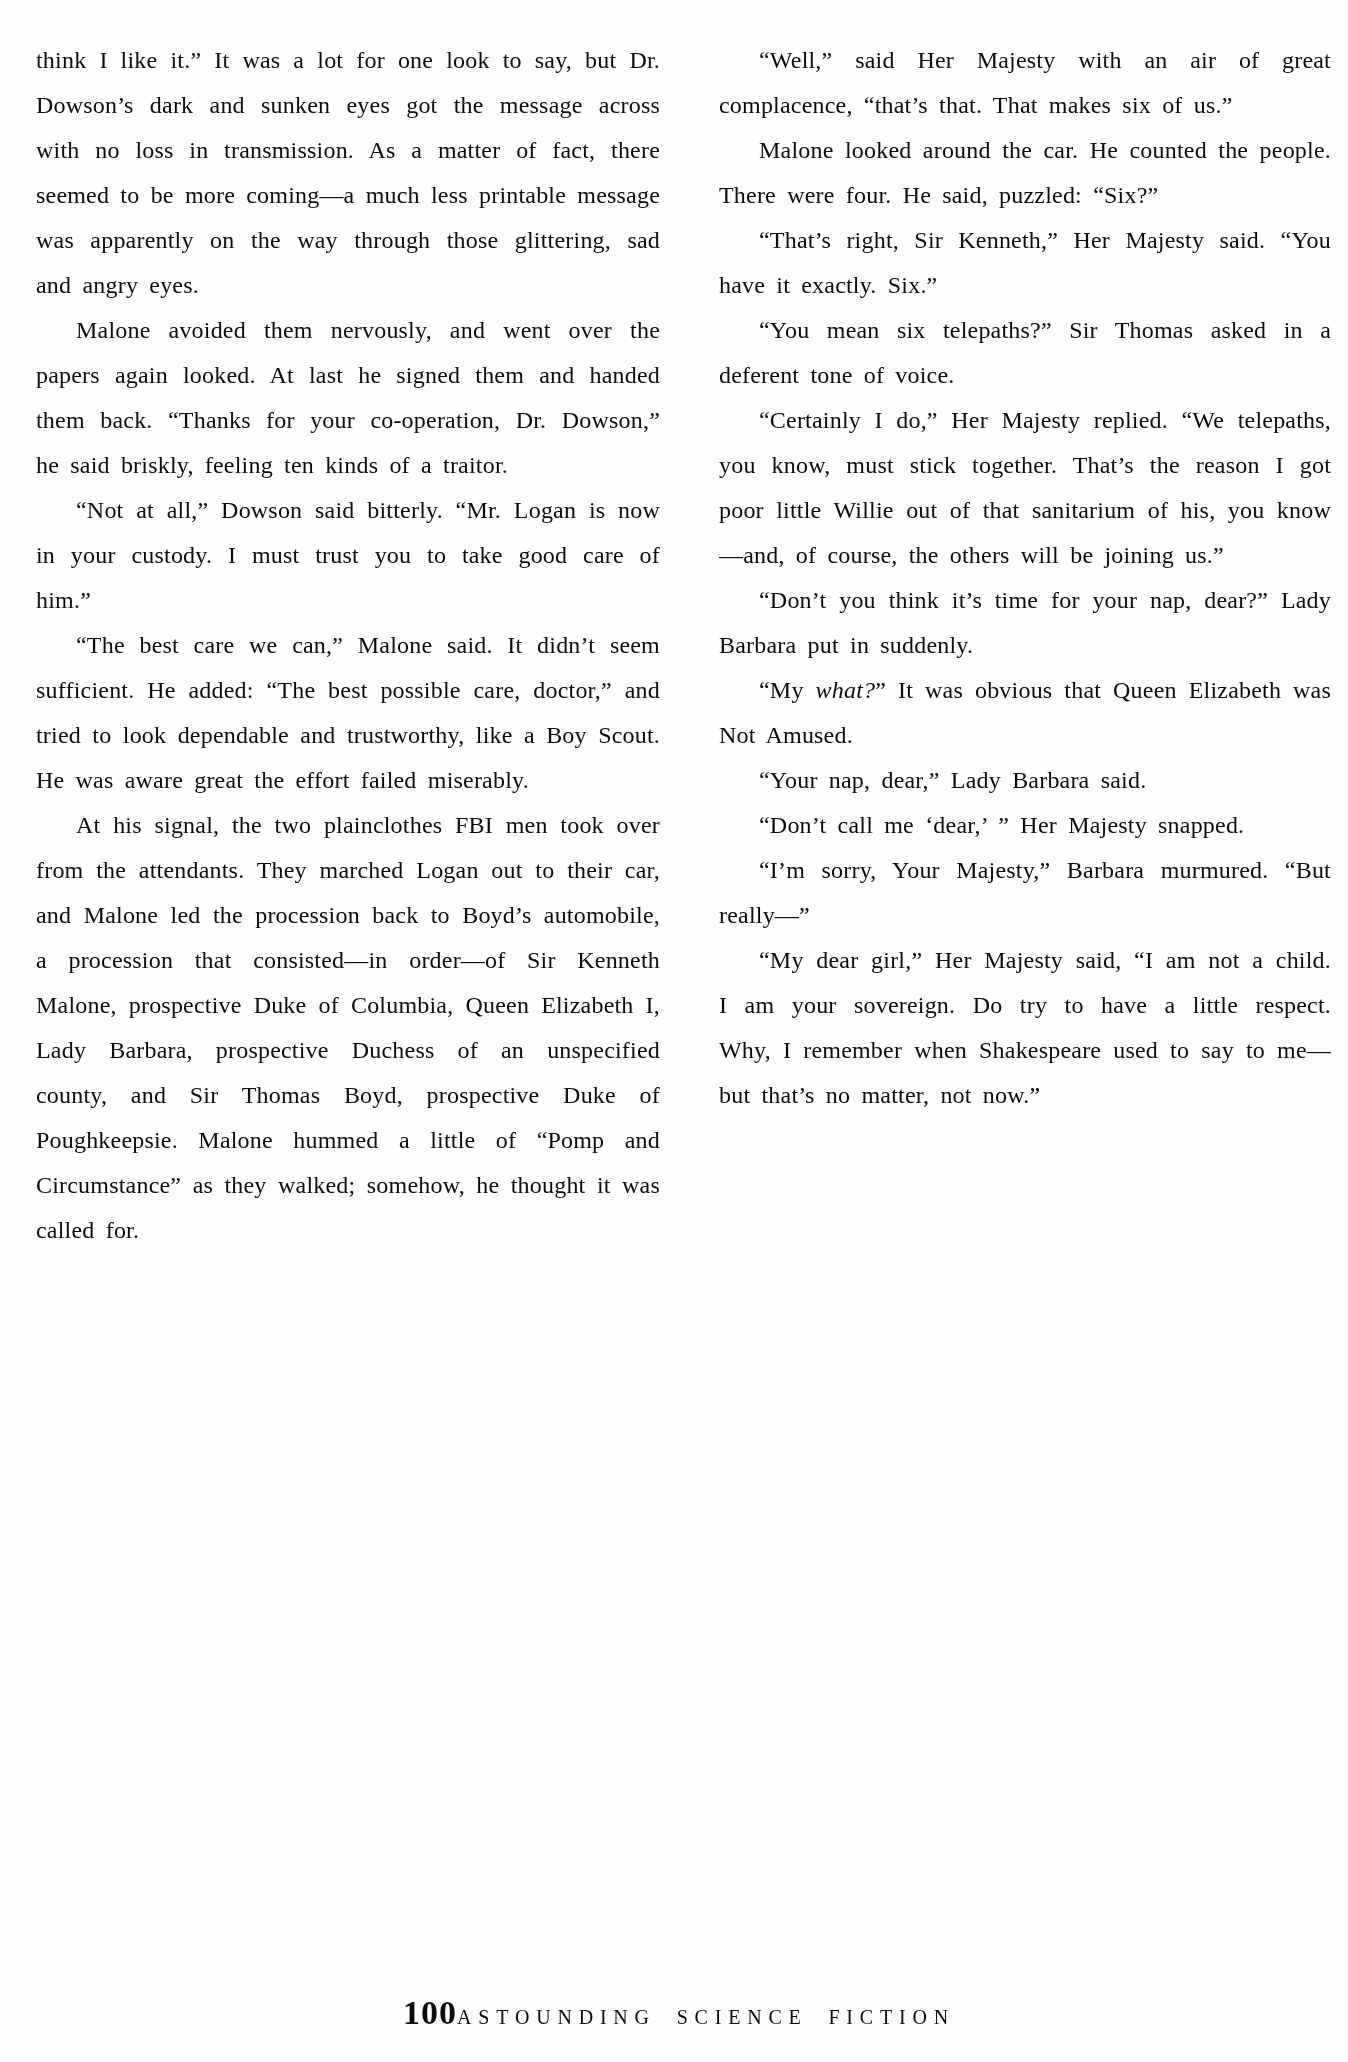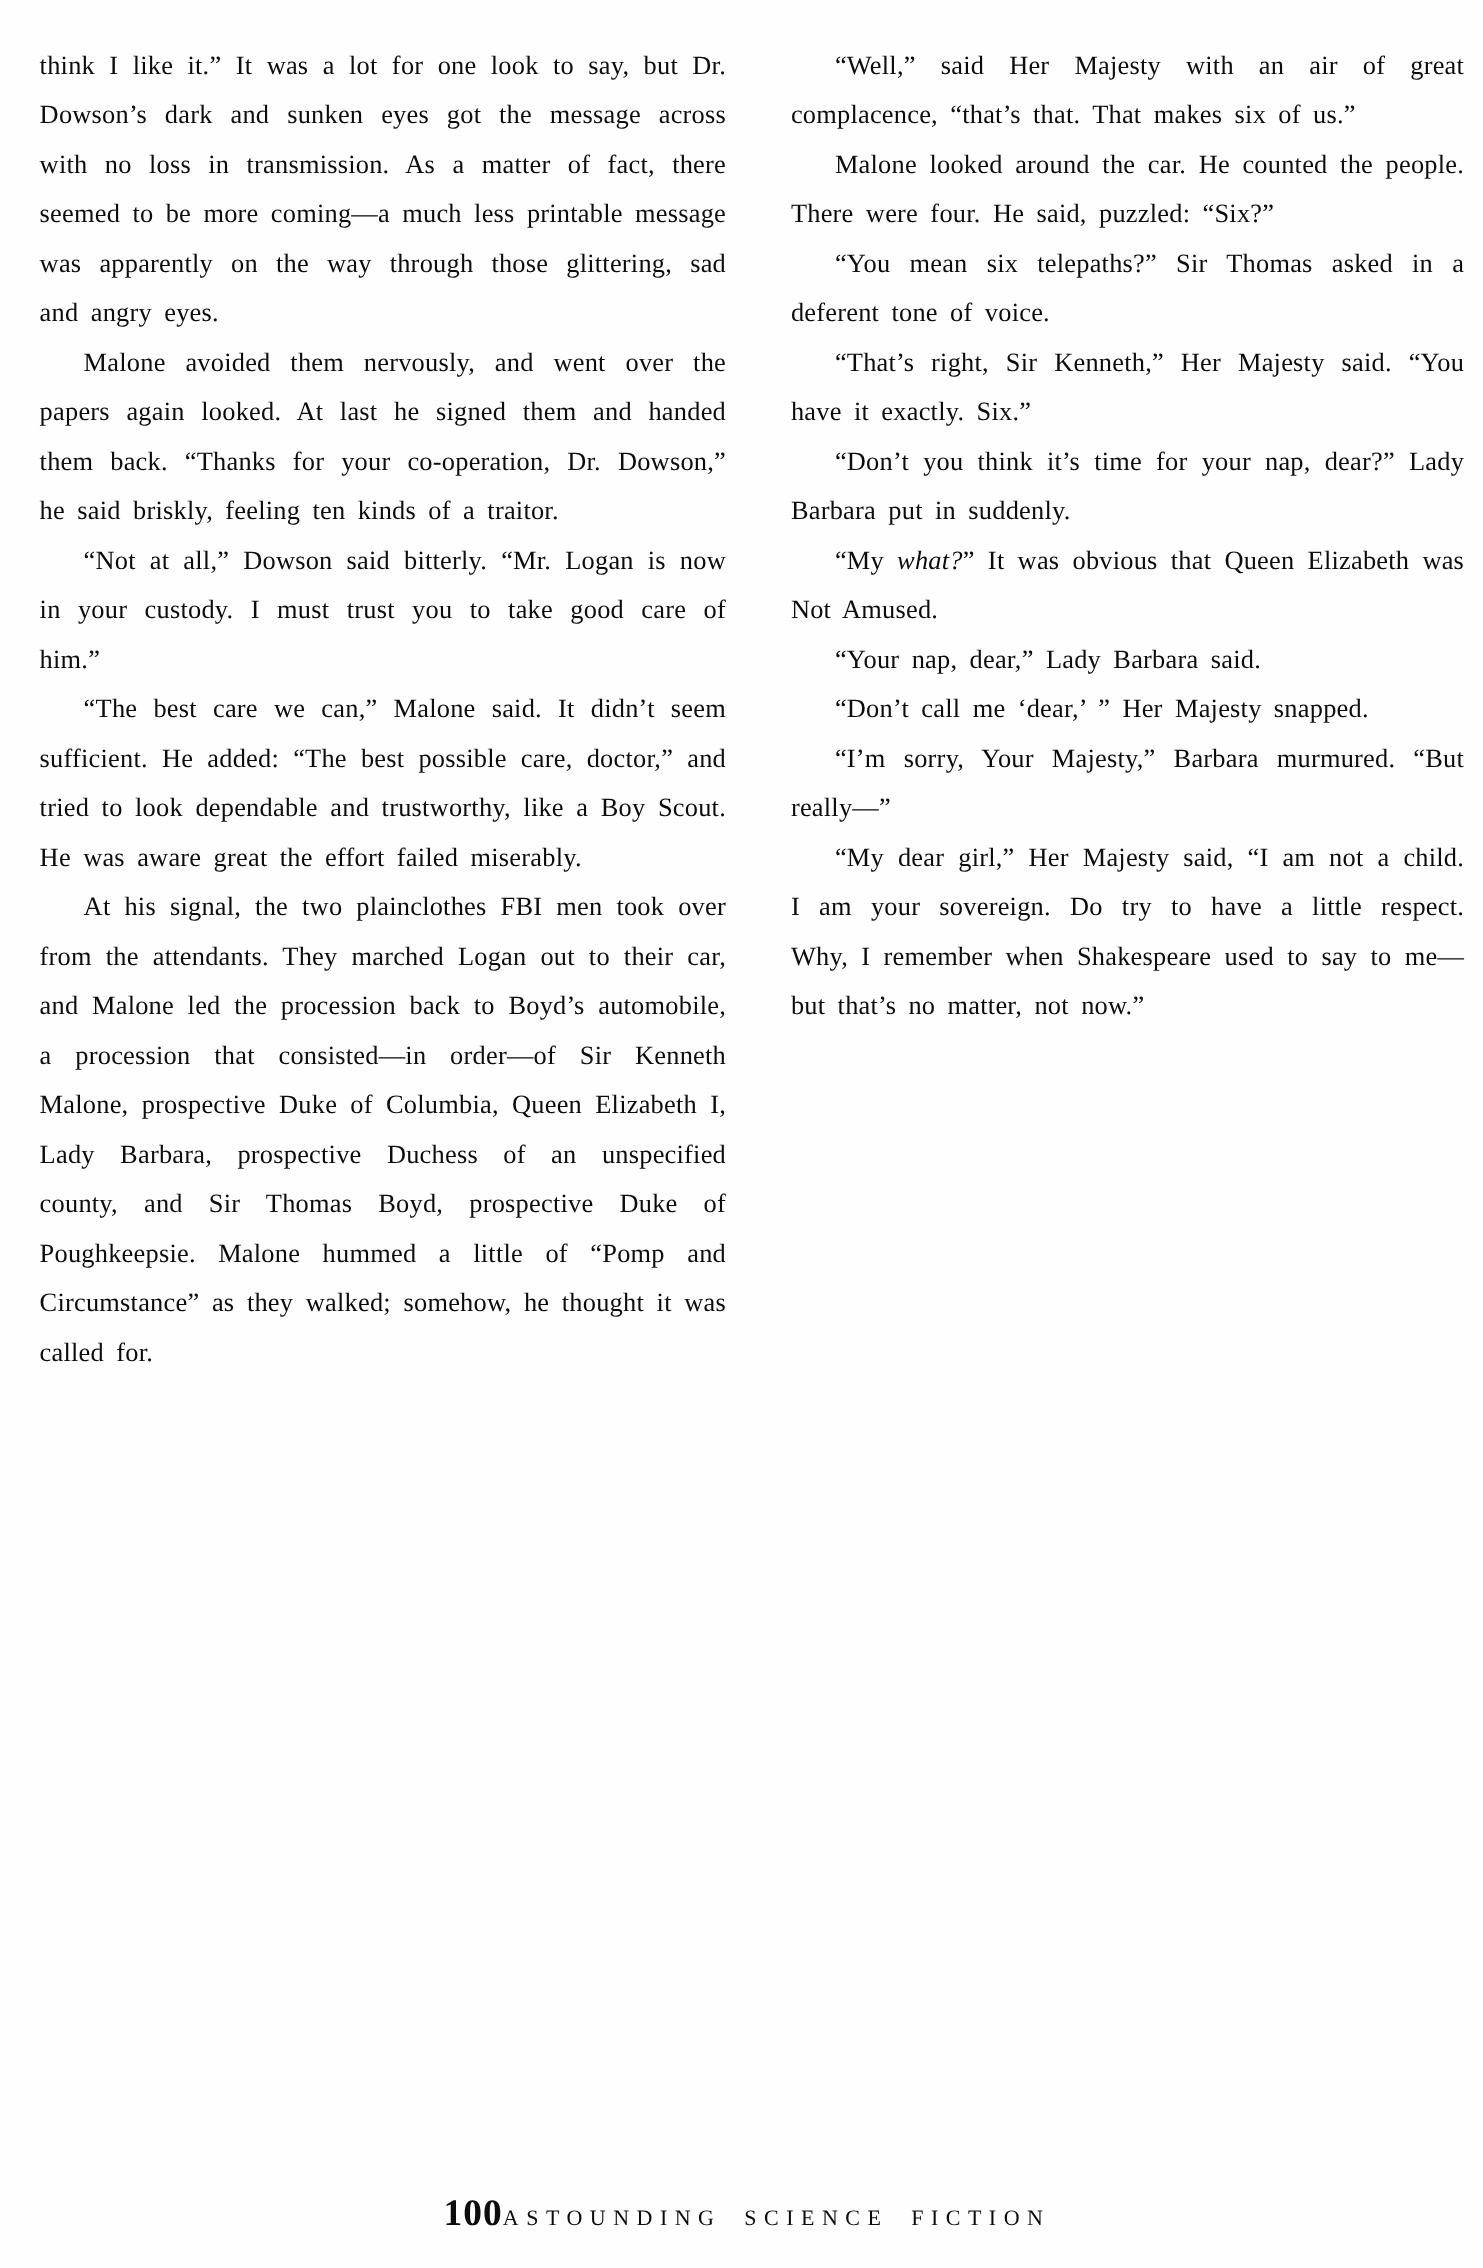--- a/index.html
+++ b/index.html
@@ -75,22 +75,23 @@
       <p class="no-indent"><span>think I like it.” It was a lot for one look to say, but Dr. Dowson’s dark and sunken eyes got the message across with no loss in transmission. As a matter of fact, there seemed to be more coming—a much less printable message was apparently on the way through those glittering, sad and angry eyes.</span></p>
       <p><span>Malone avoided them nervously, and went over the papers again looked. At last he signed them and handed them back. “Thanks for your co-operation, Dr. Dowson,” he said briskly, feeling ten kinds of a traitor.</span></p>
       <p><span>“Not at all,” Dowson said bitterly. “Mr. Logan is now in your custody. I must trust you to take good care of him.”</span></p>
       <p><span>“The best care we can,” Malone said. It didn’t seem sufficient. He added: “The best possible care, doctor,” and tried to look dependable and trustworthy, like a Boy Scout. He was aware great the effort failed miserably.</span></p>
       <p><span>At his signal, the two plainclothes FBI men took over from the attendants. They marched Logan out to their car, and Malone led the procession back to Boyd’s automobile, a procession that consisted—in order—of Sir Kenneth Malone, prospective Duke of Columbia, Queen Elizabeth I, Lady Barbara, prospective Duchess of an unspecified county, and Sir Thomas Boyd, prospective Duke of Poughkeepsie. Malone hummed a little of “Pomp and Circumstance” as they walked; somehow, he thought it was called for.</span></p>
     </div>
 
   <div id="right-col" class="column">
       <p><span>“Well,” said Her Majesty with an air of great complacence, “that’s that. That makes six of us.”</span></p>
       <p><span>Malone looked around the car. He counted the people. There were four. He said, puzzled: “Six?”</span></p>
+      <p><span>“That’s right, Sir Kenneth,” Her Majesty said. “You have it exactly. Six.”</span></p>
       <p><span>“You mean six telepaths?” Sir Thomas asked in a deferent tone of voice.</span></p>
-      <p><span>“That’s right, Sir Kenneth,” Her Majesty said. “You have it exactly. Six.”</span></p>
+      <p><span>“Certainly I do,” Her Majesty replied. “We telepaths, you know, must stick together. That’s the reason I got poor little Willie out of that sanitarium of his, you know—and, of course, the others will be joining us.”</span></p>
       <p><span>“Don’t you think it’s time for your nap, dear?” Lady Barbara put in suddenly.</span></p>
       <p><span>“My </span><i>what?</i><span>” It was obvious that Queen Elizabeth was Not Amused.</span></p>
       <p><span>“Your nap, dear,” Lady Barbara said.</span></p>
       <p><span>“Don’t call me ‘dear,’ ” Her Majesty snapped.</span></p>
       <p><span>“I’m sorry, Your Majesty,” Barbara murmured. “But really—”</span></p>
       <p><span>“My dear girl,” Her Majesty said, “I am not a child. I am your sovereign. Do try to have a little respect. Why, I remember when Shakespeare used to say to me—but that’s no matter, not now.”</span></p>
     </div>
 
   <div class="footer-row">
     <span class="page-number">100</span>

